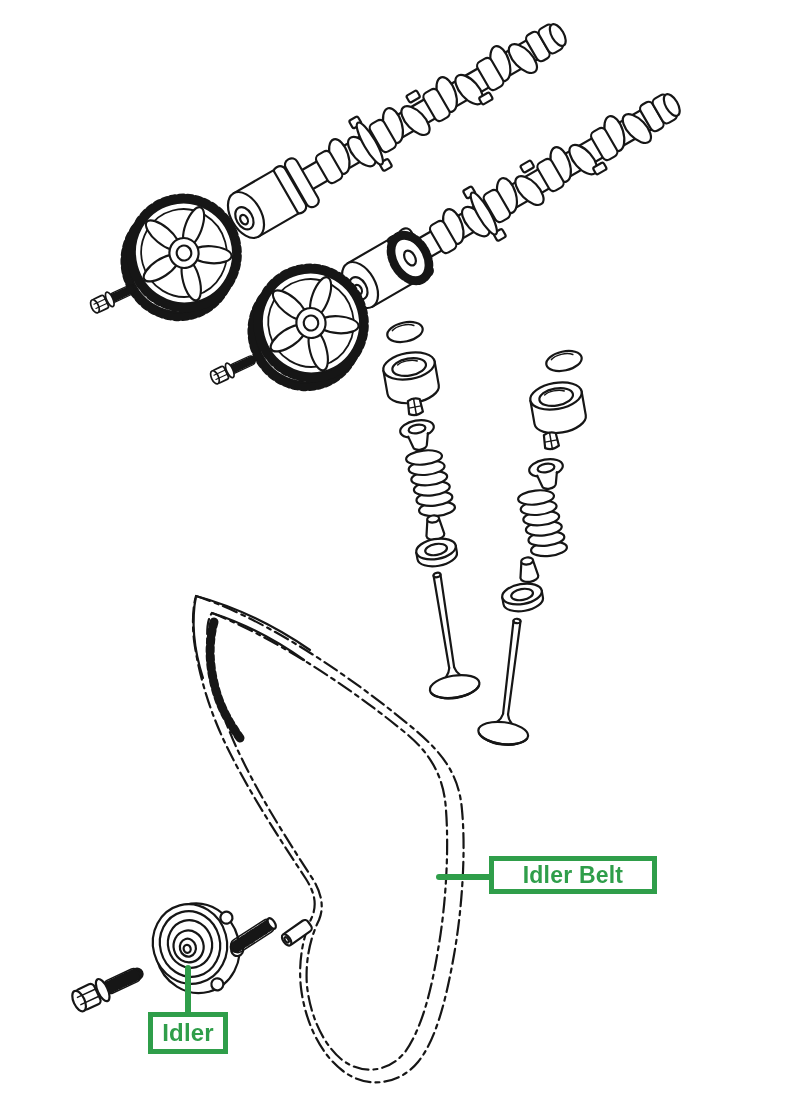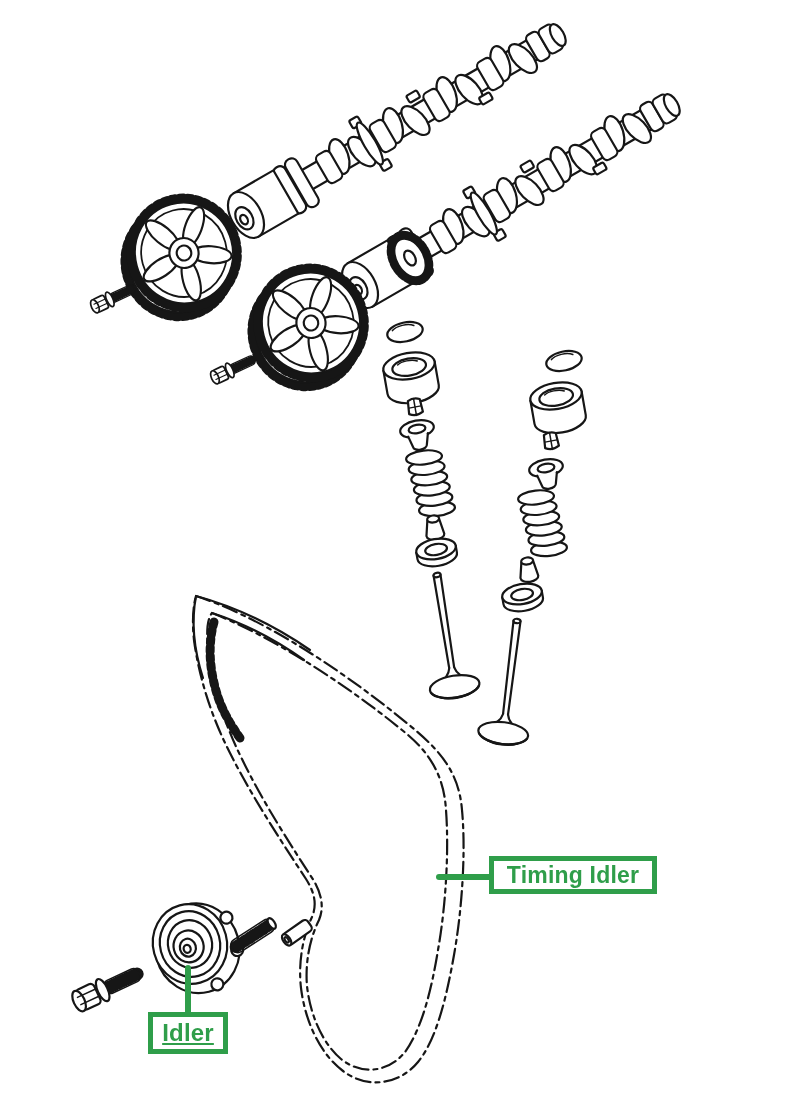--- a/index.html
+++ b/index.html
@@ -12,21 +12,21 @@
     font-family:"Liberation Sans", sans-serif;overflow:hidden;
   }
   svg{position:absolute;left:0;top:0;}
   .callout{
     position:absolute;box-sizing:border-box;background:#ffffff;
     border:5px solid var(--green);color:var(--green);
     display:flex;align-items:center;justify-content:center;
     font-weight:bold;letter-spacing:.2px;line-height:1;
   }
   #timing-belt-callout{left:489px;top:856px;width:168px;height:38px;font-size:23px;}
-  #idler-callout{left:148px;top:1012px;width:80px;height:42px;font-size:24px;text-decoration:underline;}
+  #idler-callout{left:148px;top:1012px;width:80px;height:42px;font-size:24px;}
 </style>
 </head>
 <body>
 
 <svg width="800" height="1118" viewBox="0 0 800 1118">
   <defs>
 
     <g id="camshaft">
       <rect x="66" y="-11" width="294" height="22" fill="#fff"></rect>
 
@@ -291,18 +291,18 @@
     <g transform="translate(285,941) rotate(-35)">
       <use href="#pin"></use>
     </g>
 
     <line x1="439" y1="877" x2="489" y2="877" stroke="#2f9e4a" stroke-width="6"></line>
     <line x1="188" y1="968" x2="188" y2="1014" stroke="#2f9e4a" stroke-width="6"></line>
   </g>
 </svg>
 
 <div class="callout" id="timing-belt-callout">
-  <span>Timing Idler</span>
+  <span>Idler Belt</span>
 </div>
 
 <div class="callout" id="idler-callout">
   <span>Idler</span>
 </div>
 
 </body></html>

